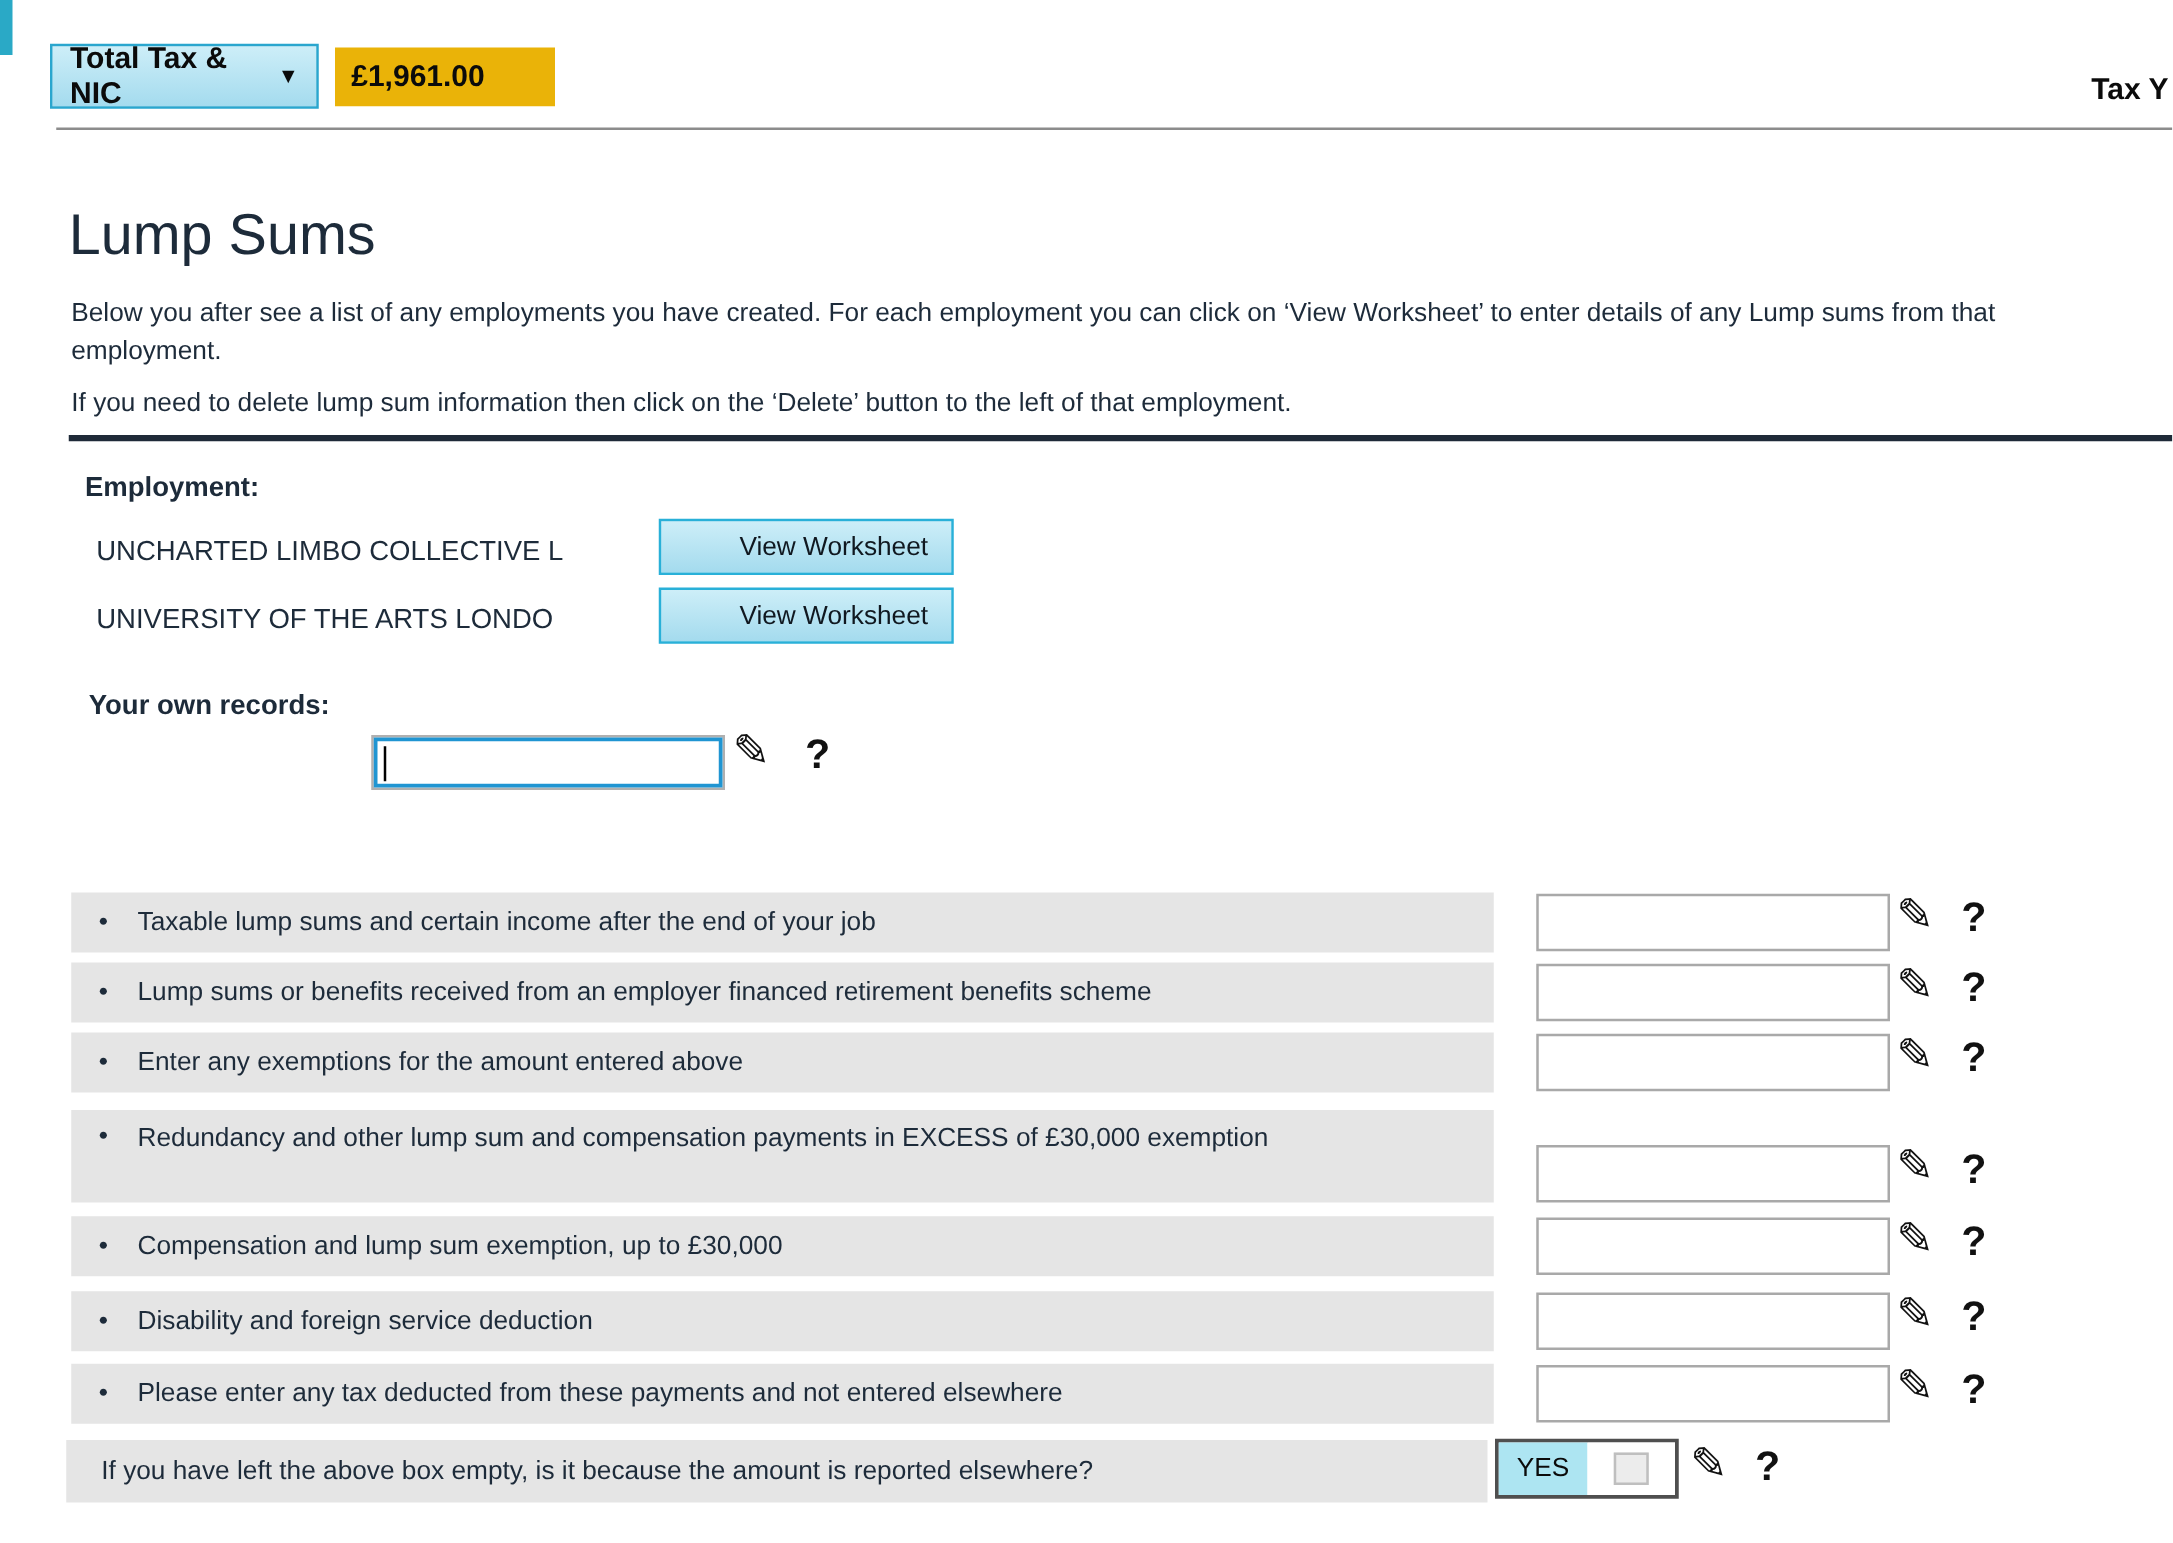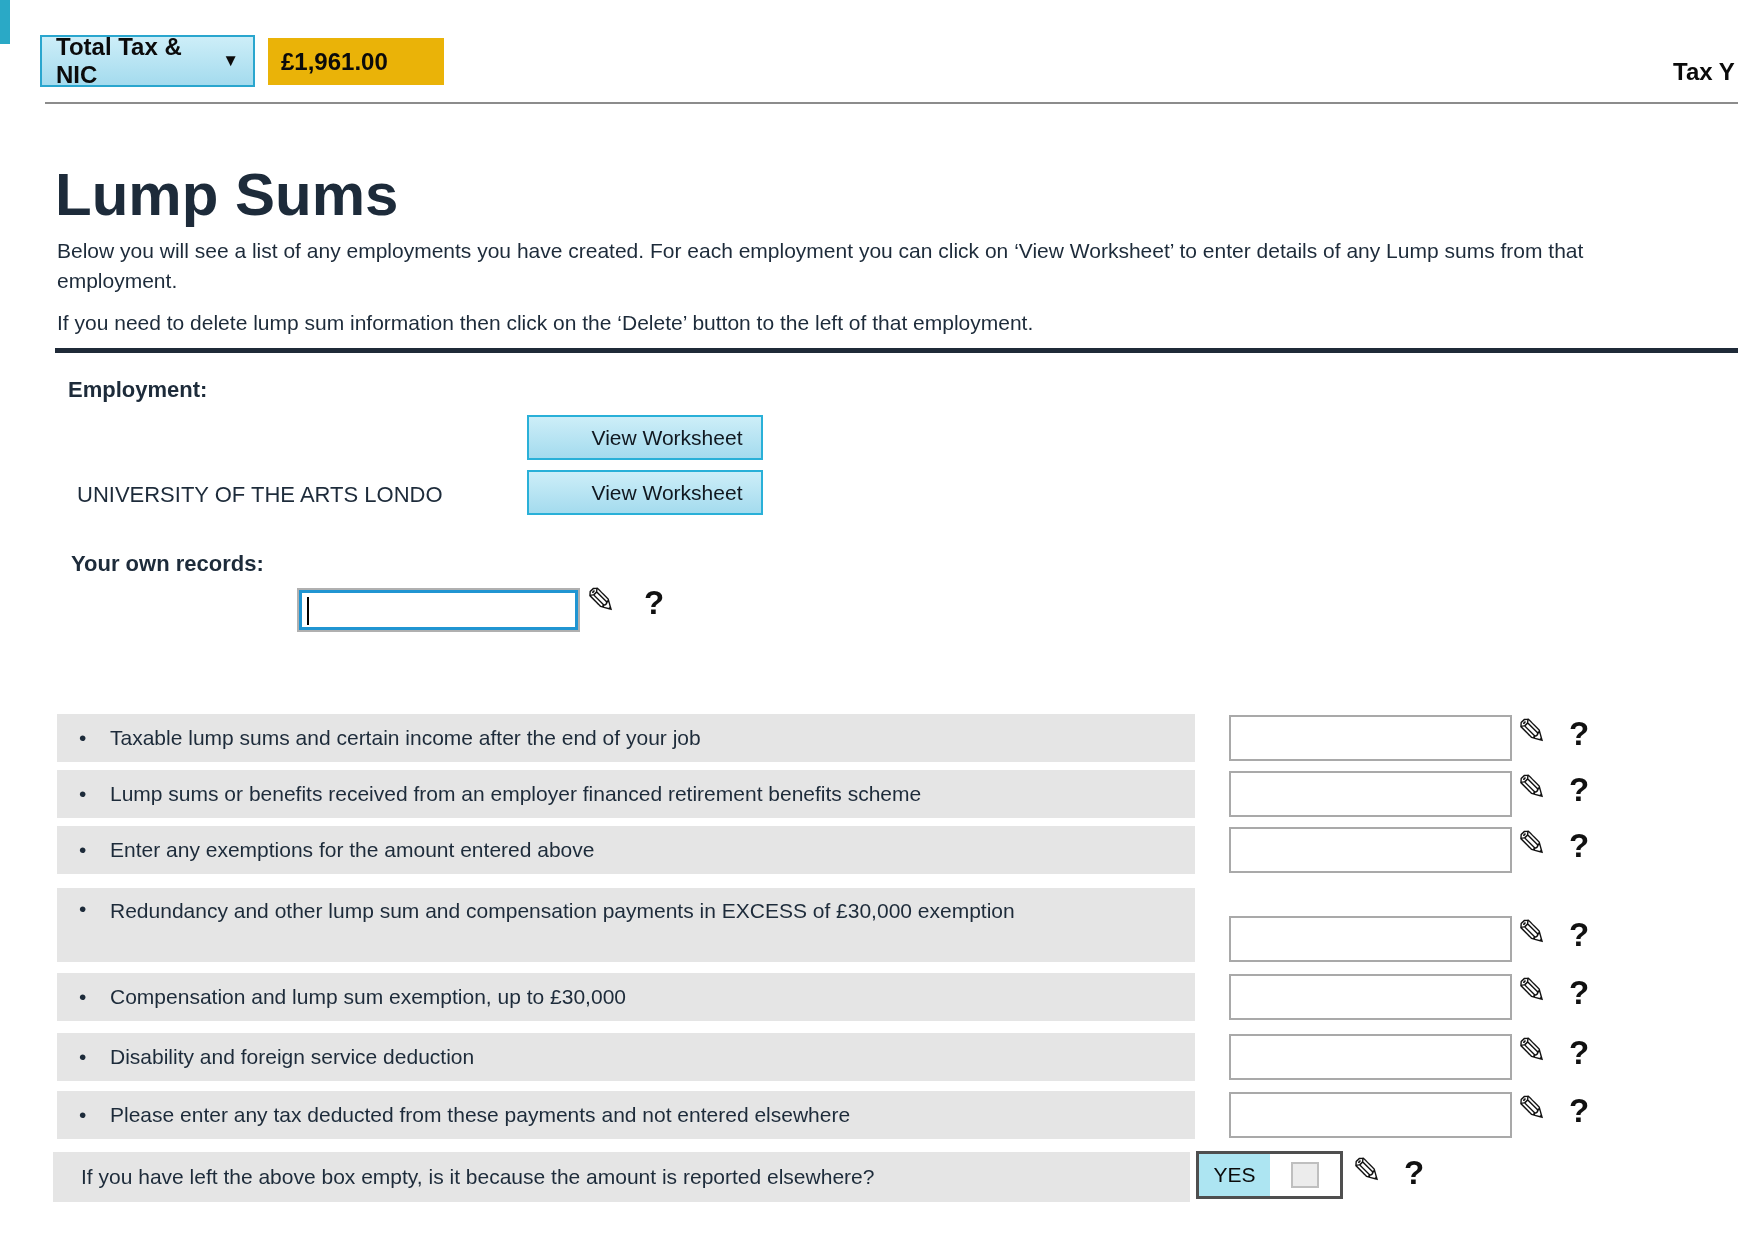--- a/index.html
+++ b/index.html
@@ -24,21 +24,21 @@
   .amount-box {
     position:absolute; left:268px; top:38px; width:176px; height:47px;
     background:#eab308; font-weight:bold; font-size:24px;
     display:flex; align-items:center; padding-left:13px; color:#0b0b0b;
   }
   .btn-checkfinish { left:1021px; top:35px; width:222px; height:54px; }
   .tax-year { position:absolute; left:1673px; top:58px; font-weight:bold; font-size:24px; white-space:nowrap; color:#0b0b0b; }
   .divider-top { position:absolute; left:45px; top:102px; width:1693px; height:2px; background:#8c8c8c; }
 
   
-  .title { position:absolute; left:55px; top:160px; font-size:60px; font-weight:bold; color:#1d2b3a; }
+  .title { position:absolute; left:55px; top:160px; font-size:46px; font-weight:normal; color:#1d2b3a; }
   .para { position:absolute; left:57px; font-size:21px; line-height:30px; color:#1d2b3a; }
   .p1 { top:236px; width:1585px; }
   .p2 { top:308px; width:1585px; }
   .divider-navy { position:absolute; left:55px; top:348px; width:1683px; height:5px; background:#1f2a38; }
 
   
   .bold-label { position:absolute; font-size:22px; font-weight:bold; color:#1d2b3a; }
   .emp-label { left:68px; top:377px; }
   .emp-name { position:absolute; left:77px; font-size:22px; color:#1d2b3a; white-space:nowrap; }
   .emp-name1 { top:428px; }
@@ -131,26 +131,27 @@
   <div class="amount-box">
     <span>£1,961.00</span>
   </div>
 
 
   <div class="tax-year">Tax Y</div>
 
   <div class="divider-top"></div>
 
   <h1 class="title">Lump Sums</h1>
-  <p class="para p1">Below you will see a list of any employments you have created. For each employment you can click on ‘View Worksheet’ to enter details of any Lump sums from that employment.</p>
+  <p class="para p1">Below you after see a list of any employments you have created. For each employment you can click on ‘View Worksheet’ to enter details of any Lump sums from that employment.</p>
   <p class="para p2">If you need to delete lump sum information then click on the ‘Delete’ button to the left of that employment.</p>
   <div class="divider-navy"></div>
 
   <div class="bold-label emp-label">Employment:</div>
 
+  <div class="emp-name emp-name1">UNCHARTED LIMBO COLLECTIVE L</div>
   <div class="btn-worksheet btn-vw1">
     <span>View Worksheet</span>
   </div>
 
   <div class="emp-name emp-name2">UNIVERSITY OF THE ARTS LONDO</div>
   <div class="btn-worksheet btn-vw2">
     <span>View Worksheet</span>
   </div>
 
   <div class="bold-label own-label">Your own records:</div>

